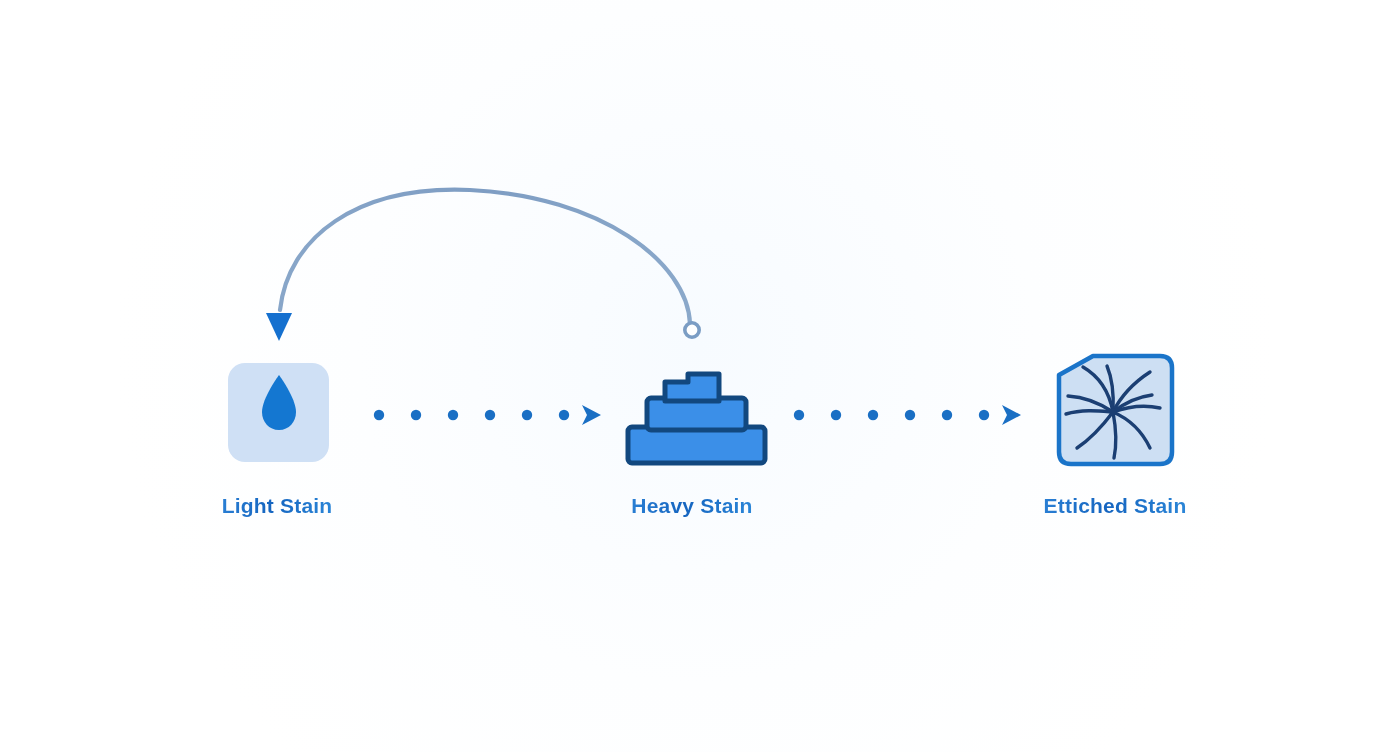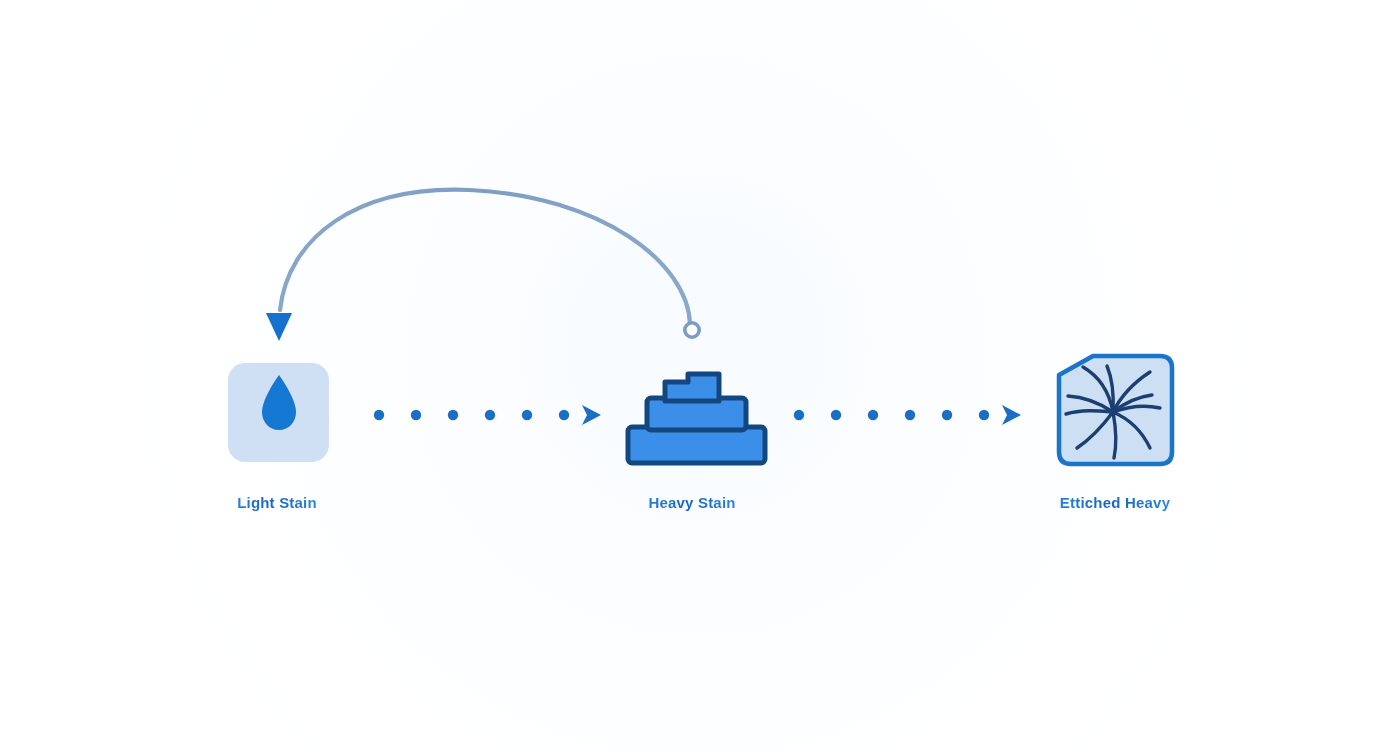--- a/index.html
+++ b/index.html
@@ -30,21 +30,21 @@
     width: 1392px;
     height: 752px;
     display: block;
   }
 
   
   .node-label {
     position: absolute;
     transform: translateX(-50%);
     font-family: "Liberation Sans", sans-serif;
-    font-size: 15px;
+    font-size: 21px;
     font-weight: bold;
     letter-spacing: 0.2px;
     white-space: nowrap;
     color: #1b6fc4;
     background: linear-gradient(100deg, #2a7fd4 0%, #1565c0 45%, #2b86d8 100%);
     -webkit-background-clip: text;
     background-clip: text;
     -webkit-text-fill-color: transparent;
     user-select: none;
   }
@@ -135,15 +135,15 @@
         <path d="M1113,412 C1122,405 1136,397 1152,395"></path>
       </g>
       <circle cx="1113" cy="412" r="3.6" fill="#1b3f73"></circle>
     </g>
   </svg>
 
   <div class="node-label l1">Light Stain</div>
 
   <div class="node-label l2">Heavy Stain</div>
 
-  <div class="node-label l3">Ettiched Heavy</div>
+  <div class="node-label l3">Ettiched Stain</div>
 
 </div>
 
 </body></html>

